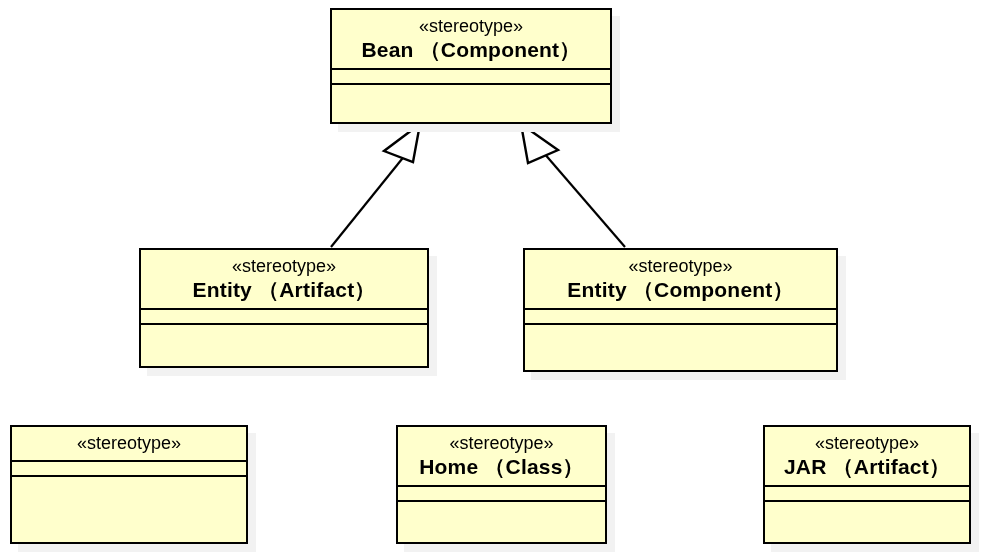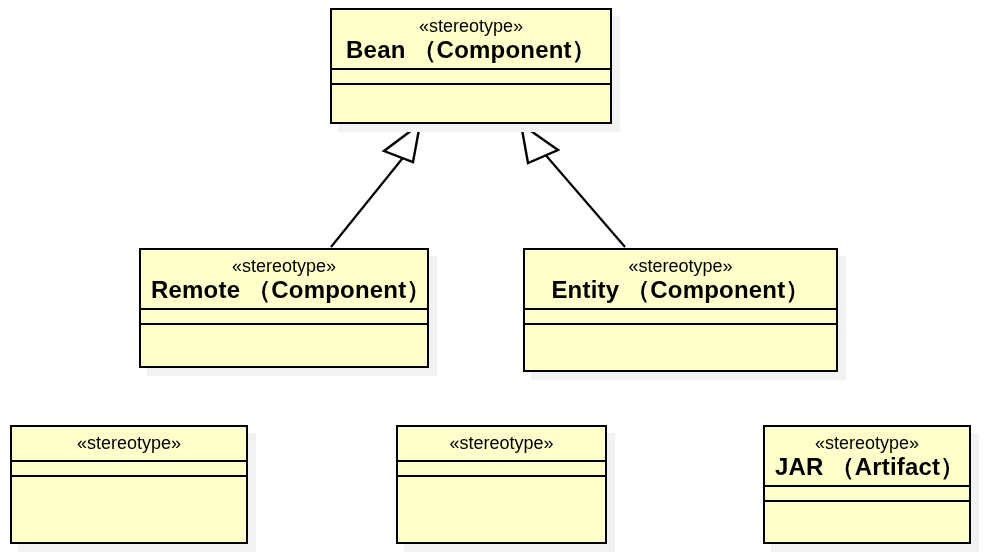--- a/index.html
+++ b/index.html
@@ -55,21 +55,21 @@
 
   .stereotype-line {
     font-size: 18px;
     font-weight: normal;
     color: #000000;
     line-height: 22px;
     white-space: nowrap;
   }
 
   .name-line {
-    font-size: 24px;
+    font-size: 21px;
     font-weight: bold;
     color: #000000;
     line-height: 25px;
     white-space: nowrap;
     letter-spacing: 0.2px;
   }
 
   .empty-compartment {
     box-sizing: border-box;
     height: 15px;
@@ -105,21 +105,21 @@
       <div class="name-line">Bean （Component）</div>
     </div>
     <div class="empty-compartment"></div>
     <div class="empty-compartment last"></div>
   </div>
 
   <div class="node-shadow" style="left:147px; top:256px; width:290px; height:120px;"></div>
   <div class="uml-node" style="left:139px; top:248px; width:290px; height:120px;">
     <div class="name-compartment">
       <div class="stereotype-line">«stereotype»</div>
-      <div class="name-line">Remote （Component）</div>
+      <div class="name-line">Entity （Artifact）</div>
     </div>
     <div class="empty-compartment"></div>
     <div class="empty-compartment last"></div>
   </div>
 
   <div class="node-shadow" style="left:531px; top:256px; width:315px; height:124px;"></div>
   <div class="uml-node" style="left:523px; top:248px; width:315px; height:124px;">
     <div class="name-compartment">
       <div class="stereotype-line">«stereotype»</div>
       <div class="name-line">Entity （Component）</div>
@@ -134,20 +134,21 @@
       <div class="stereotype-line">«stereotype»</div>
     </div>
     <div class="empty-compartment"></div>
     <div class="empty-compartment last"></div>
   </div>
 
   <div class="node-shadow" style="left:404px; top:433px; width:211px; height:119px;"></div>
   <div class="uml-node" style="left:396px; top:425px; width:211px; height:119px;">
     <div class="name-compartment">
       <div class="stereotype-line">«stereotype»</div>
+      <div class="name-line">Home （Class）</div>
     </div>
     <div class="empty-compartment"></div>
     <div class="empty-compartment last"></div>
   </div>
 
   <div class="node-shadow" style="left:771px; top:433px; width:208px; height:119px;"></div>
   <div class="uml-node" style="left:763px; top:425px; width:208px; height:119px;">
     <div class="name-compartment">
       <div class="stereotype-line">«stereotype»</div>
       <div class="name-line">JAR （Artifact）</div>

